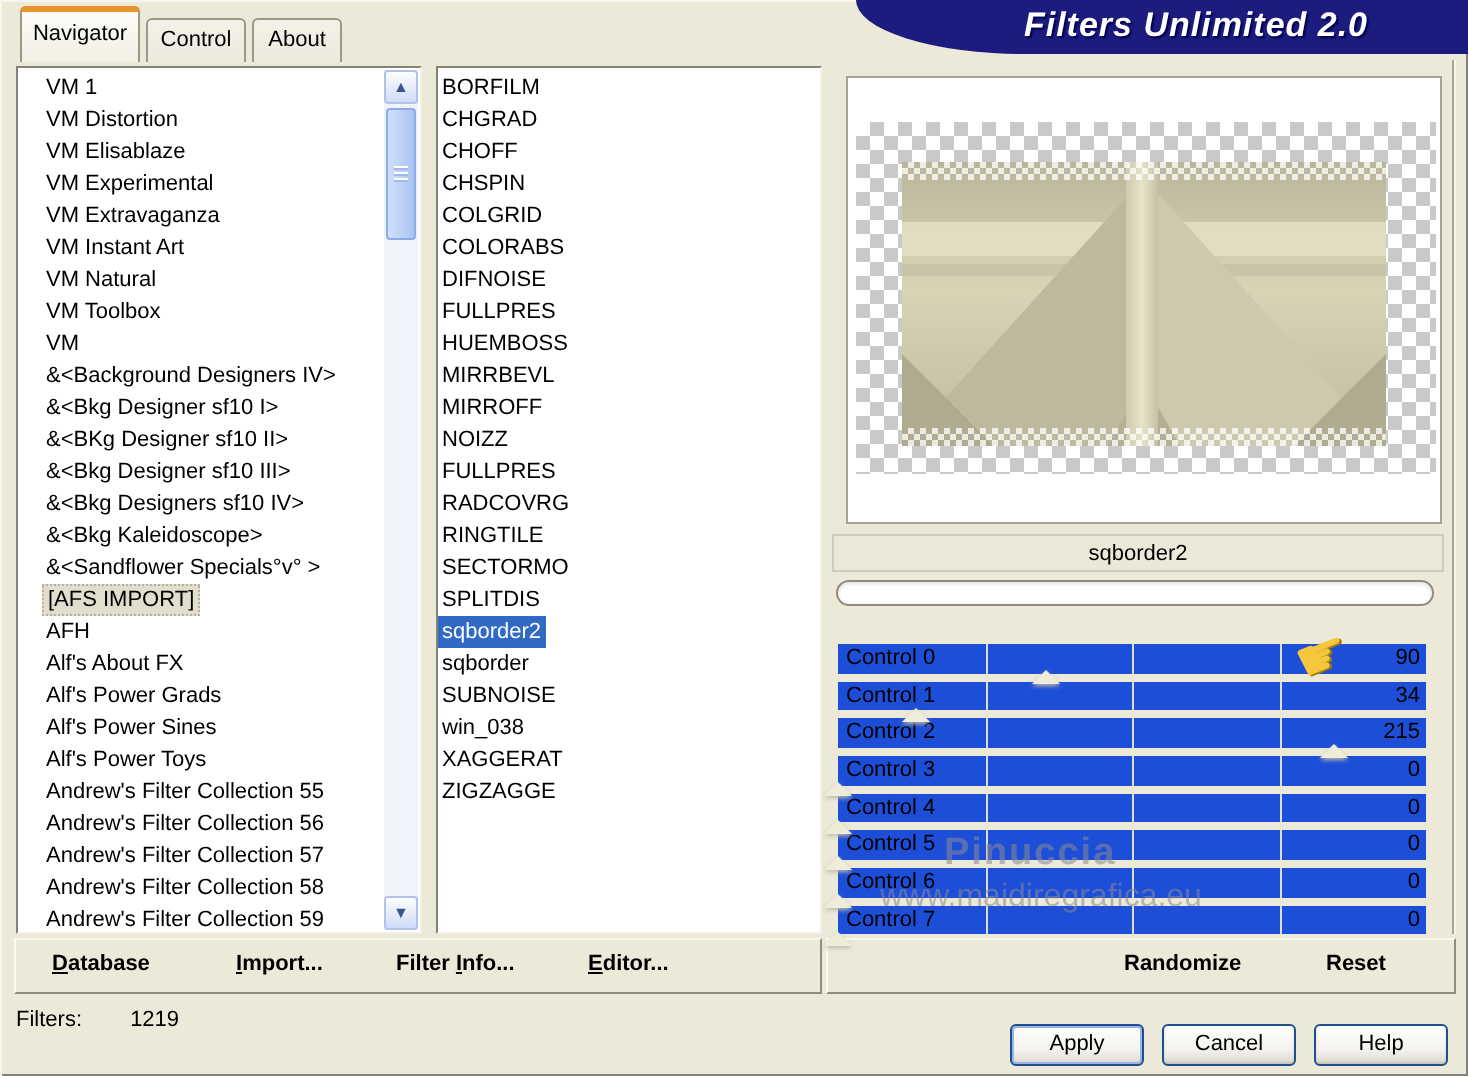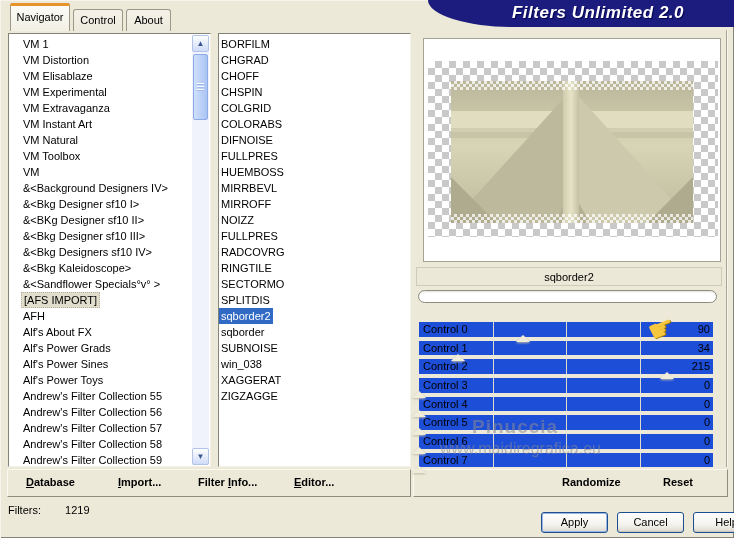--- a/index.html
+++ b/index.html
@@ -97,21 +97,21 @@
   .bar-left .cmd-item:nth-of-type(2){left:110px;}
   .bar-left .cmd-item:nth-of-type(3){left:190px;}
   .bar-left .cmd-item:nth-of-type(4){left:286px;}
   .act-rand{left:148px;} .act-reset{left:249px;}
 
   
   .status{position:absolute;left:8px;top:504px;line-height:13px;}
   .status .lab{display:inline-block;width:54px;}
   .xpbtn{position:absolute;top:512px;width:67px;height:21px;border:1px solid #1d4f91;border-radius:3px;
          background:linear-gradient(#ffffff,#f4f3ee 60%,#dedad1);text-align:center;line-height:19px;
-         box-sizing:border-box;box-shadow:inset 0 -1px 1px #c9c5ba;cursor:default;margin-left:36px;}
+         box-sizing:border-box;box-shadow:inset 0 -1px 1px #c9c5ba;cursor:default;}
   .b-apply{left:505px;box-shadow:inset 0 0 0 1px #9ab4e4, inset 0 -1px 1px #c9c5ba;}
   .b-cancel{left:581px;}
   .b-help{left:657px;}
 </style>
 </head>
 <body>
 
 <div class="dialog">
 
   <div class="banner">

